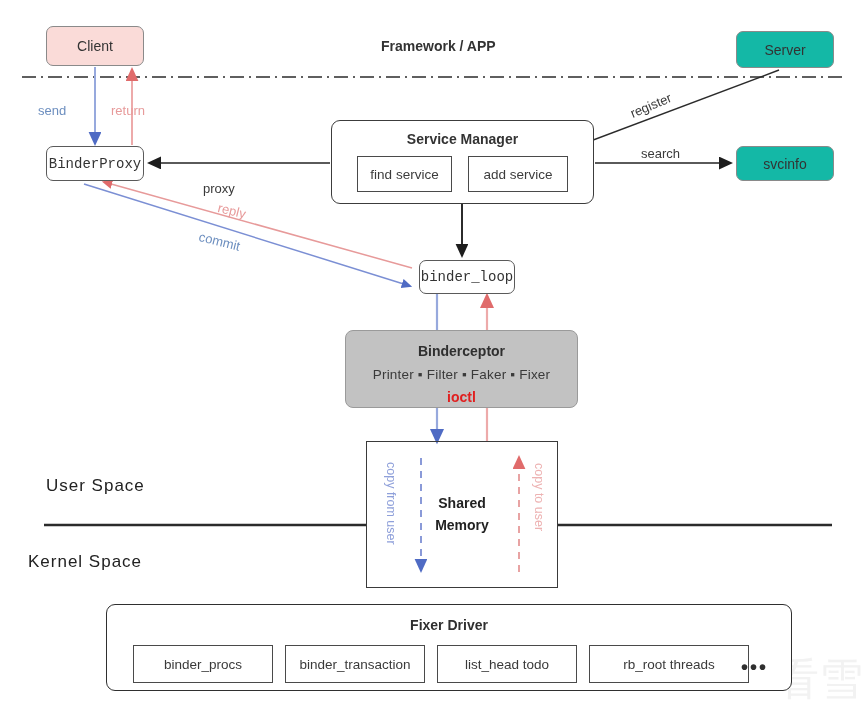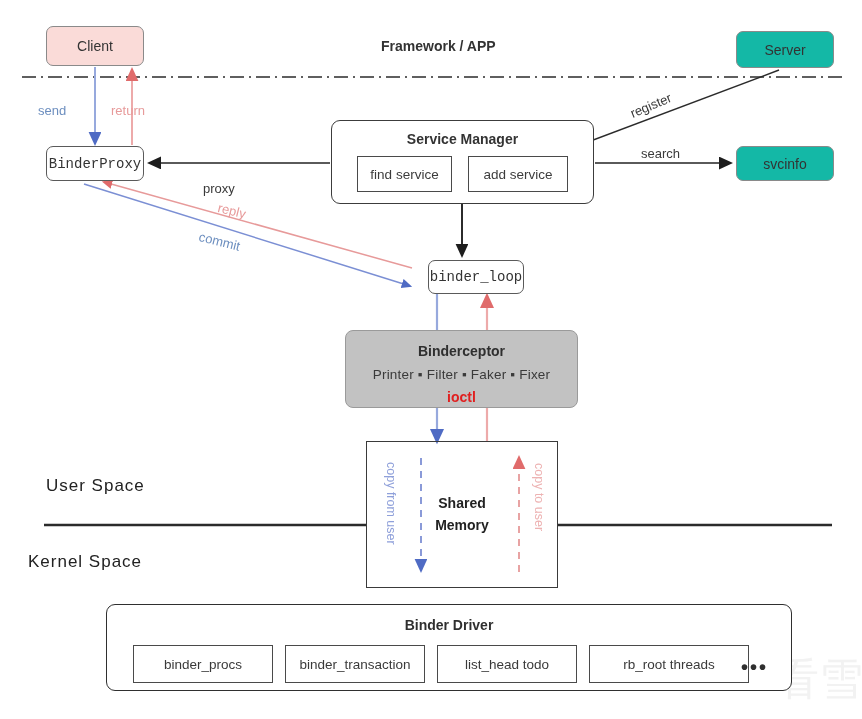--- a/index.html
+++ b/index.html
@@ -300,21 +300,21 @@
     <div class="group-title" style="top:10px;">Service Manager</div>
   </div>
   <div class="node node-sm" style="left:357px; top:156px; width:95px; height:36px;">find service</div>
   <div class="node node-sm" style="left:468px; top:156px; width:100px; height:36px;">add service</div>
 
   <div class="node node-gray" style="left:736px; top:146px; width:98px; height:35px;">svcinfo</div>
 
   <div class="edge-label red rot-reply" style="left:220px; top:200px;">reply</div>
   <div class="edge-label blue rot-commit" style="left:201px; top:229px;">commit</div>
 
-  <div class="node node-round" style="left:428px; top:260px; width:96px; height:34px;">binder_loop</div>
+  <div class="node node-round" style="left:419px; top:260px; width:96px; height:34px;">binder_loop</div>
 
   <div class="node node-binderceptor" style="left:345px; top:330px; width:233px; height:78px;">
     <div class="bc-title">Binderceptor</div>
     <div class="bc-sub">Printer ▪ Filter ▪ Faker ▪ Fixer</div>
     <div class="bc-ioctl">ioctl</div>
   </div>
 
   <div class="node node-shm" style="left:366px; top:441px; width:192px; height:147px;">
     <div class="shm-label">
       <div>Shared</div>
@@ -325,21 +325,21 @@
   <div class="vlabel blue" style="left:384px; top:462px; color:#8fa0da;">copy from user</div>
   <div class="vlabel red" style="left:532px; top:463px; color:#edb2b2;">copy to user</div>
 
   <div class="space-label" style="left:46px; top:476px;">User  Space</div>
   <div class="space-label" style="left:28px; top:552px;">Kernel  Space</div>
 
   <div class="watermark" style="left:775px; top:650px;text-align:center;">看雪</div>
   <div class="watermark-sub" style="left:733px; top:681px;">KANXUE</div>
 
   <div class="driver-box" style="left:106px; top:604px; width:686px; height:87px;">
-    <div class="driver-title">Binder Driver</div>
+    <div class="driver-title">Fixer Driver</div>
   </div>
   <div class="driver-cell" style="left:133px; top:645px; width:140px; height:38px;">binder_procs</div>
   <div class="driver-cell" style="left:285px; top:645px; width:140px; height:38px;">binder_transaction</div>
   <div class="driver-cell" style="left:437px; top:645px; width:140px; height:38px;">list_head todo</div>
   <div class="driver-cell" style="left:589px; top:645px; width:160px; height:38px;">rb_root threads</div>
   <div class="ellipsis-dots" style="left:741px; top:657px;">•••</div>
 
 </div>
 
 </body></html>

